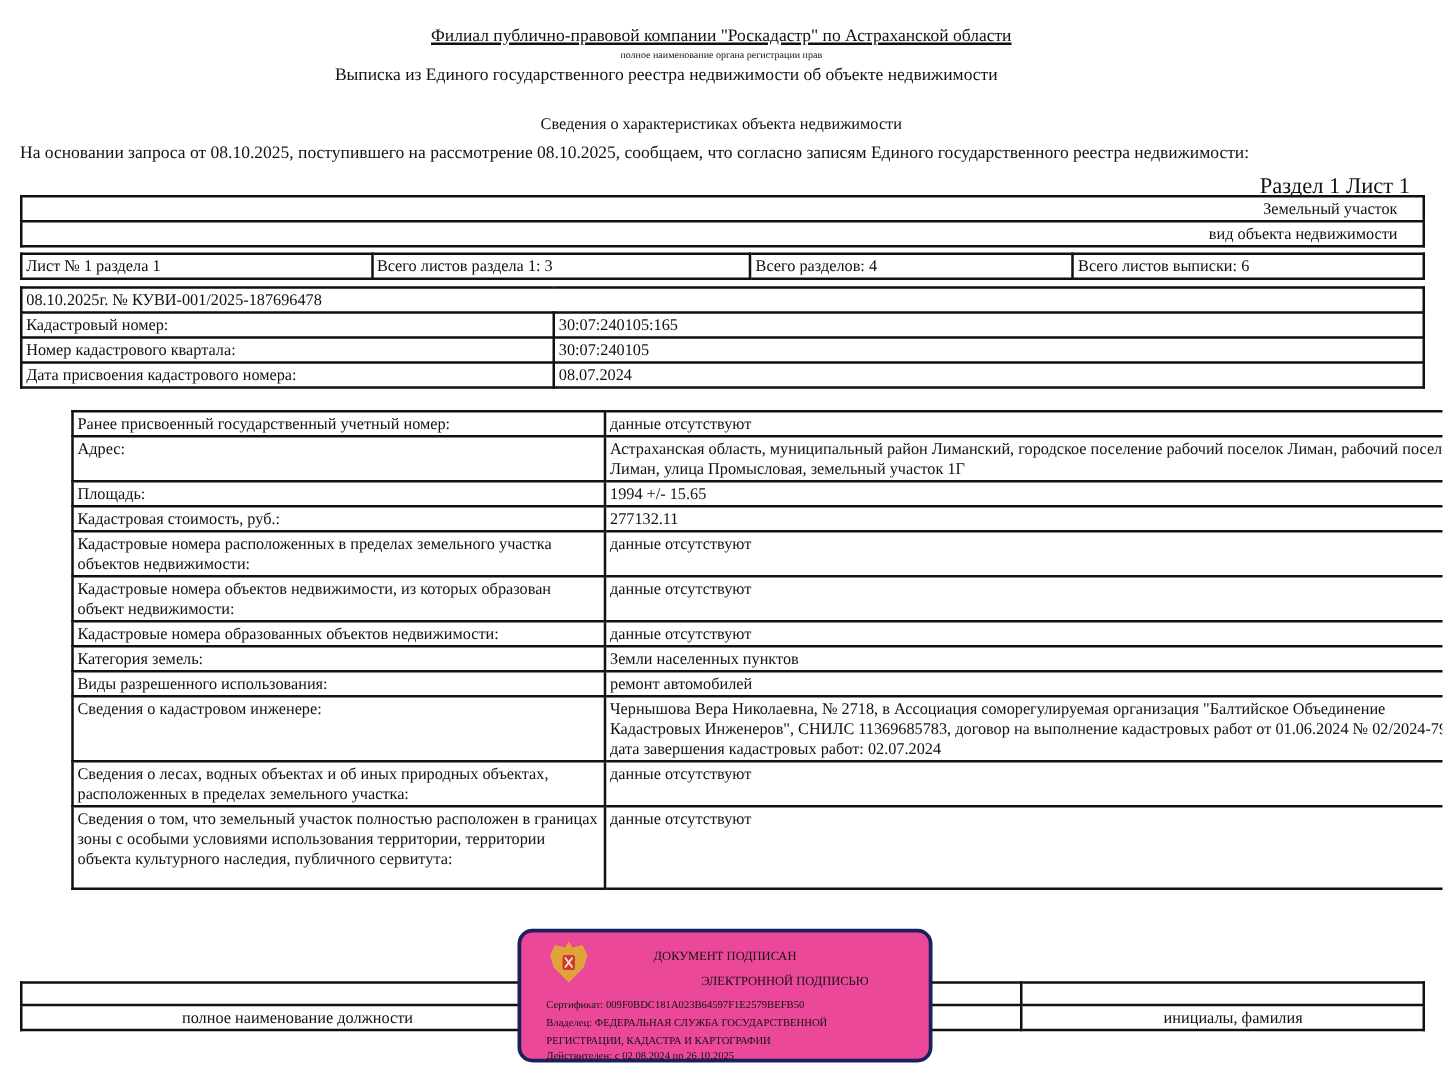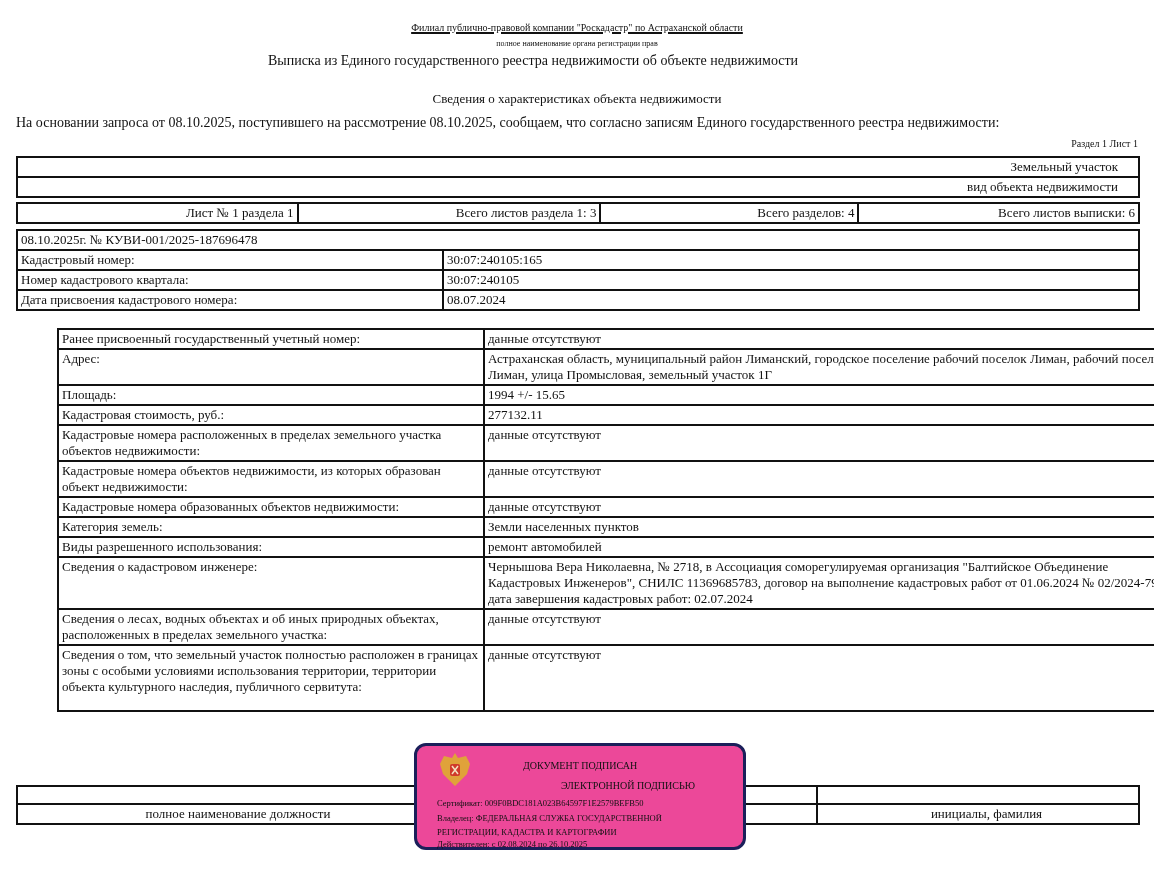--- a/index.html
+++ b/index.html
@@ -4,50 +4,50 @@
   <style>
     html, body { margin: 0; padding: 0; background: #ffffff; }
     body {
       width: 1154px; height: 871px; position: relative; overflow: hidden;
       font-family: "Liberation Serif", "DejaVu Serif", serif;
       color: #111;
       font-size: 14px;
     }
     #org-title {
       position: absolute; left: 0; width: 1154px; top: 22px;
-      text-align: center; font-size: 10px;
+      text-align: center; font-size: 14px;
     }
     #org-title span { text-decoration: underline; text-decoration-thickness: 2px; }
     #org-caption {
       position: absolute; left: 0; width: 1154px; top: 39px;
       text-align: center; font-size: 8px;
     }
     #doc-title {
       position: absolute; left: 0; width: 1066px; top: 53px;
       text-align: center; font-size: 14px;
     }
     #section-title {
       position: absolute; left: 0; width: 1154px; top: 91px;
       text-align: center; font-size: 13px;
     }
     #intro {
       position: absolute; left: 16px; top: 115px; font-size: 14px; white-space: nowrap;
     }
     #sheet-label {
-      position: absolute; right: 16px; top: 138px; font-size: 10px;
+      position: absolute; right: 26px; top: 138px; font-size: 18px;
     }
     table { border-collapse: collapse; position: absolute; left: 16px; width: 1124px; }
     td {
       border: 2px solid #111; padding: 1px 3px; font-size: 13px; line-height: 16px;
       vertical-align: top;
     }
     #object-type { top: 156px; }
     #object-type td { text-align: right; padding: 1px 20px; }
     #sheet-info { top: 202px; }
-    #sheet-info td { text-align: right; }
+    #sheet-info td { text-align: left; }
     #main-info { top: 229px; }
     #details { top: 328px; margin-left: 41px; }
     td.label { width: 418px; }
     #signature-lines { top: 785px; }
     #signature-lines td { height: 14px; text-align: center; padding-left: 20px; }
     #stamp {
       position: absolute; left: 414px; top: 743px; width: 332px; height: 107px;
       border: 3px solid #1b1f5a; border-radius: 12px; background: #ec4899;
       box-sizing: border-box; font-size: 10px;
     }

